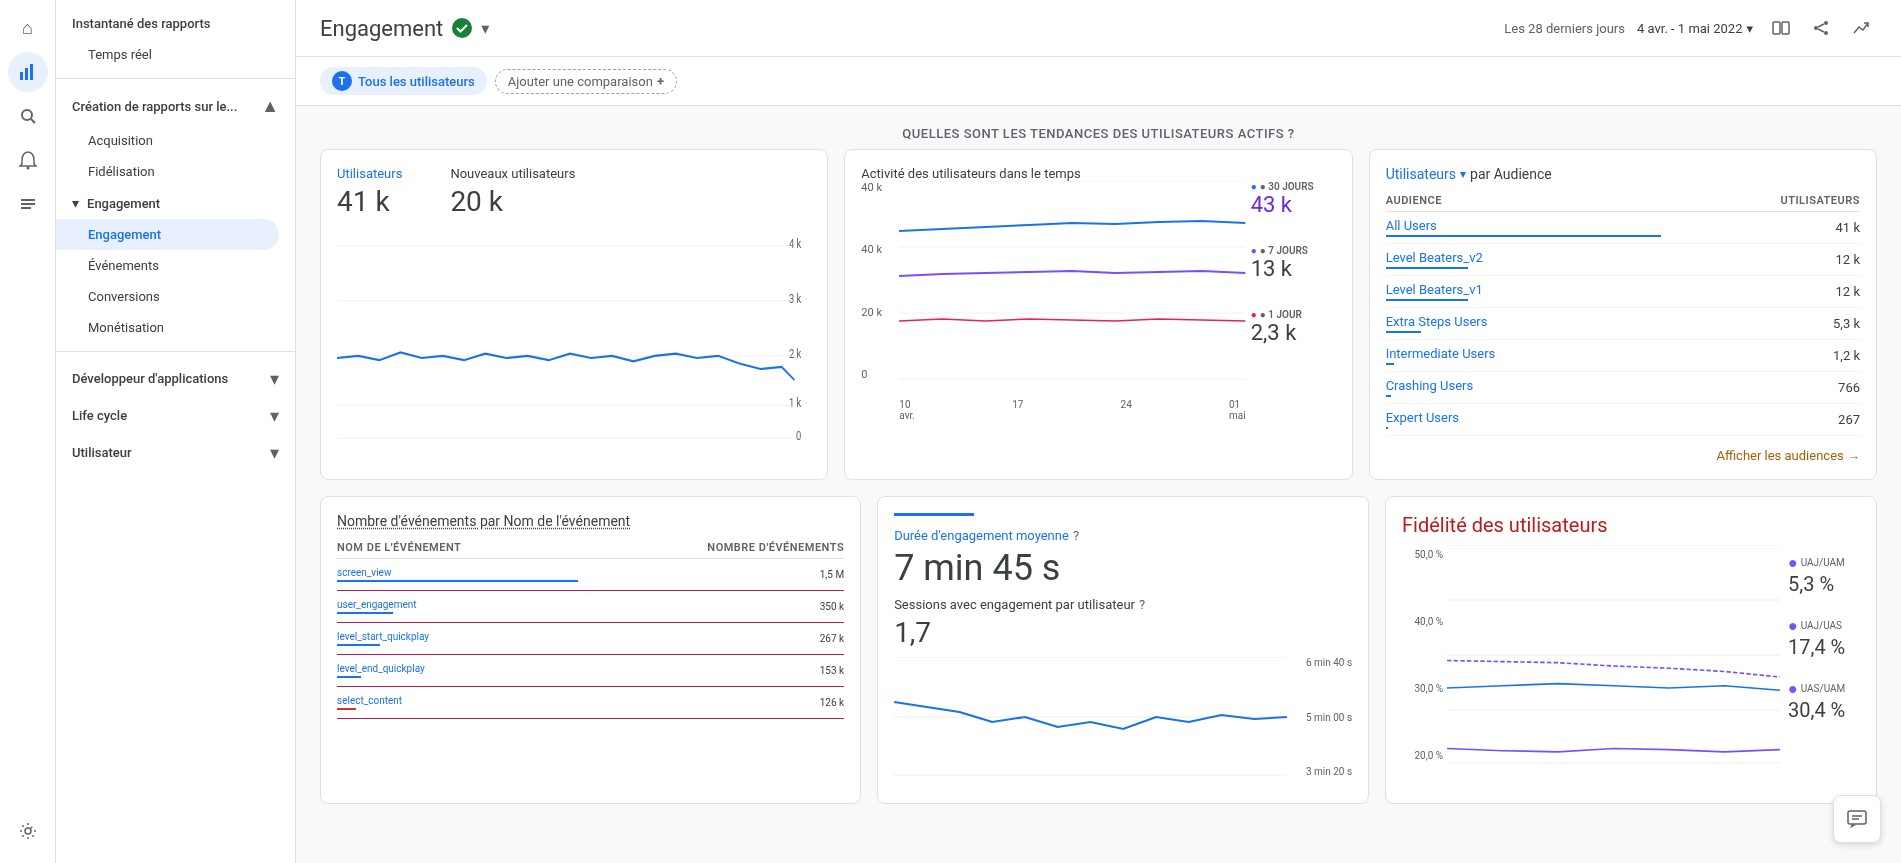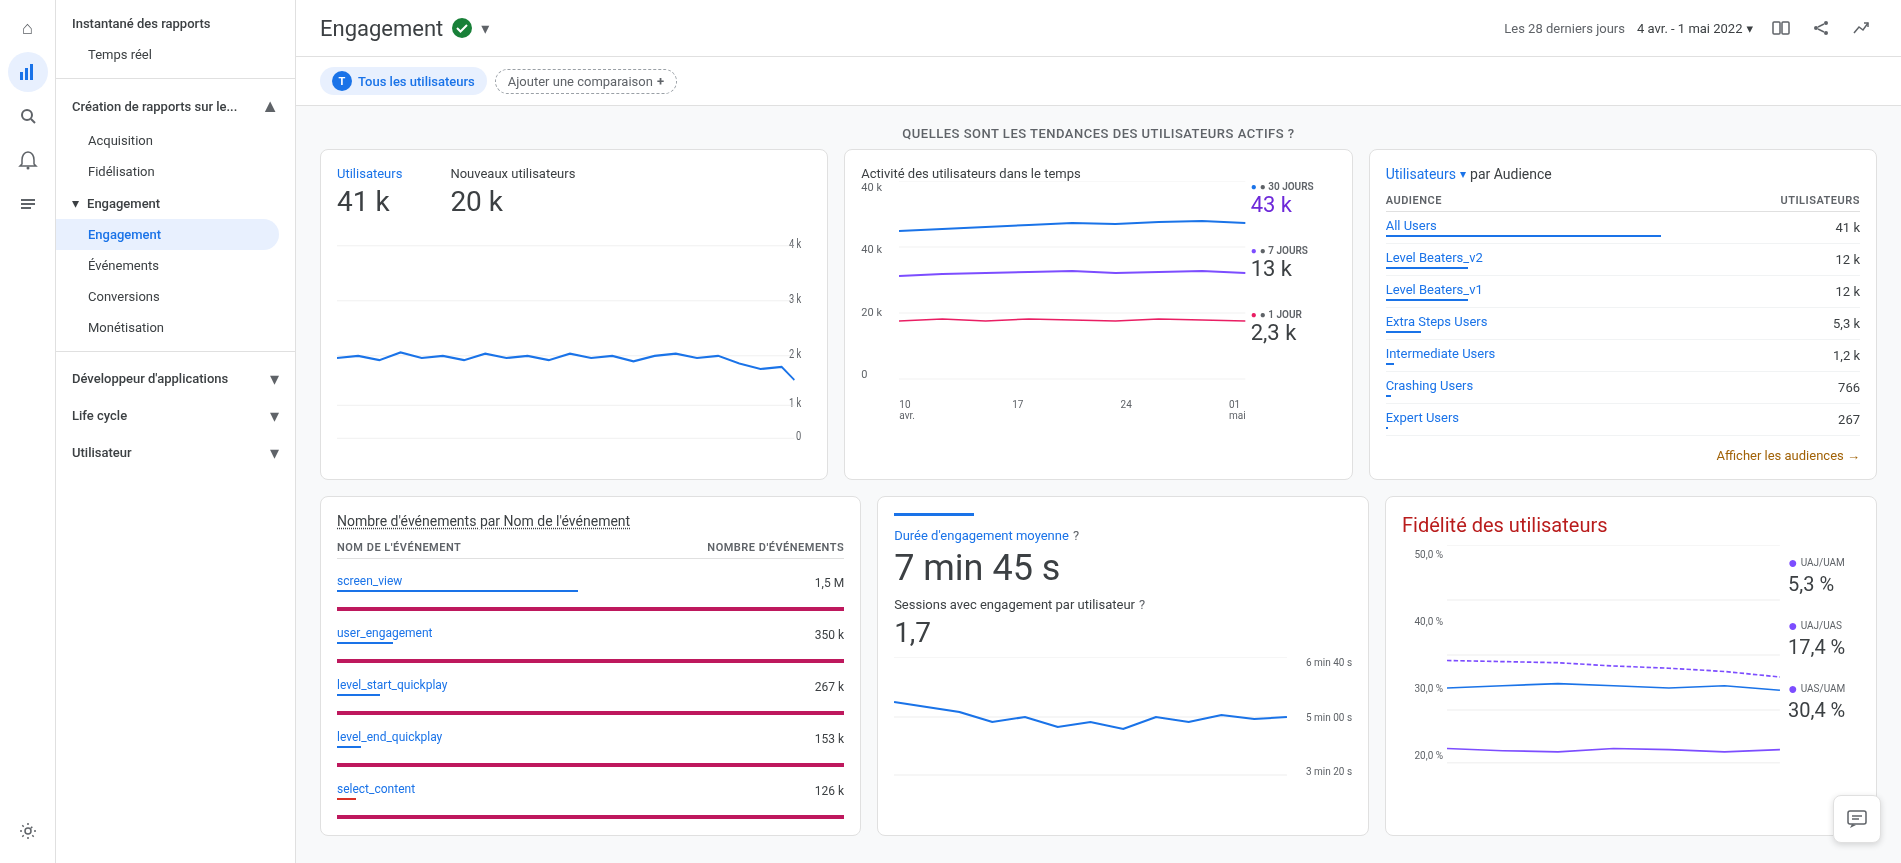--- a/index.html
+++ b/index.html
@@ -274,24 +274,24 @@
       font-size: 11px;
       font-weight: 600;
       color: #5f6368;
       letter-spacing: 0.5px;
       text-transform: uppercase;
       padding: 4px 0;
       border-bottom: 1px solid #e0e0e0;
     }
     .events-table th:last-child { text-align: right; }
     .events-table td {
-      padding: 15px 0;
-      font-size: 12px;
+      padding: 8px 0;
+      font-size: 10px;
       color: #3c4043;
-      border-bottom: 4px solid #be185d;
+      border-bottom: 1px solid #be185d;
     }
     .events-table td:last-child { text-align: right; }
     .events-link { color: #1a73e8; text-decoration: none; }
     .events-bar {
       height: 2px;
       background: #1a73e8;
       margin-top: 2px;
     }
     .events-bar.red { background: #d93025; }
     .card-title { font-size: 14px; color: #3c4043; margin-bottom: 4px; text-decoration: underline dotted; text-underline-offset: 2px; cursor: pointer; }

